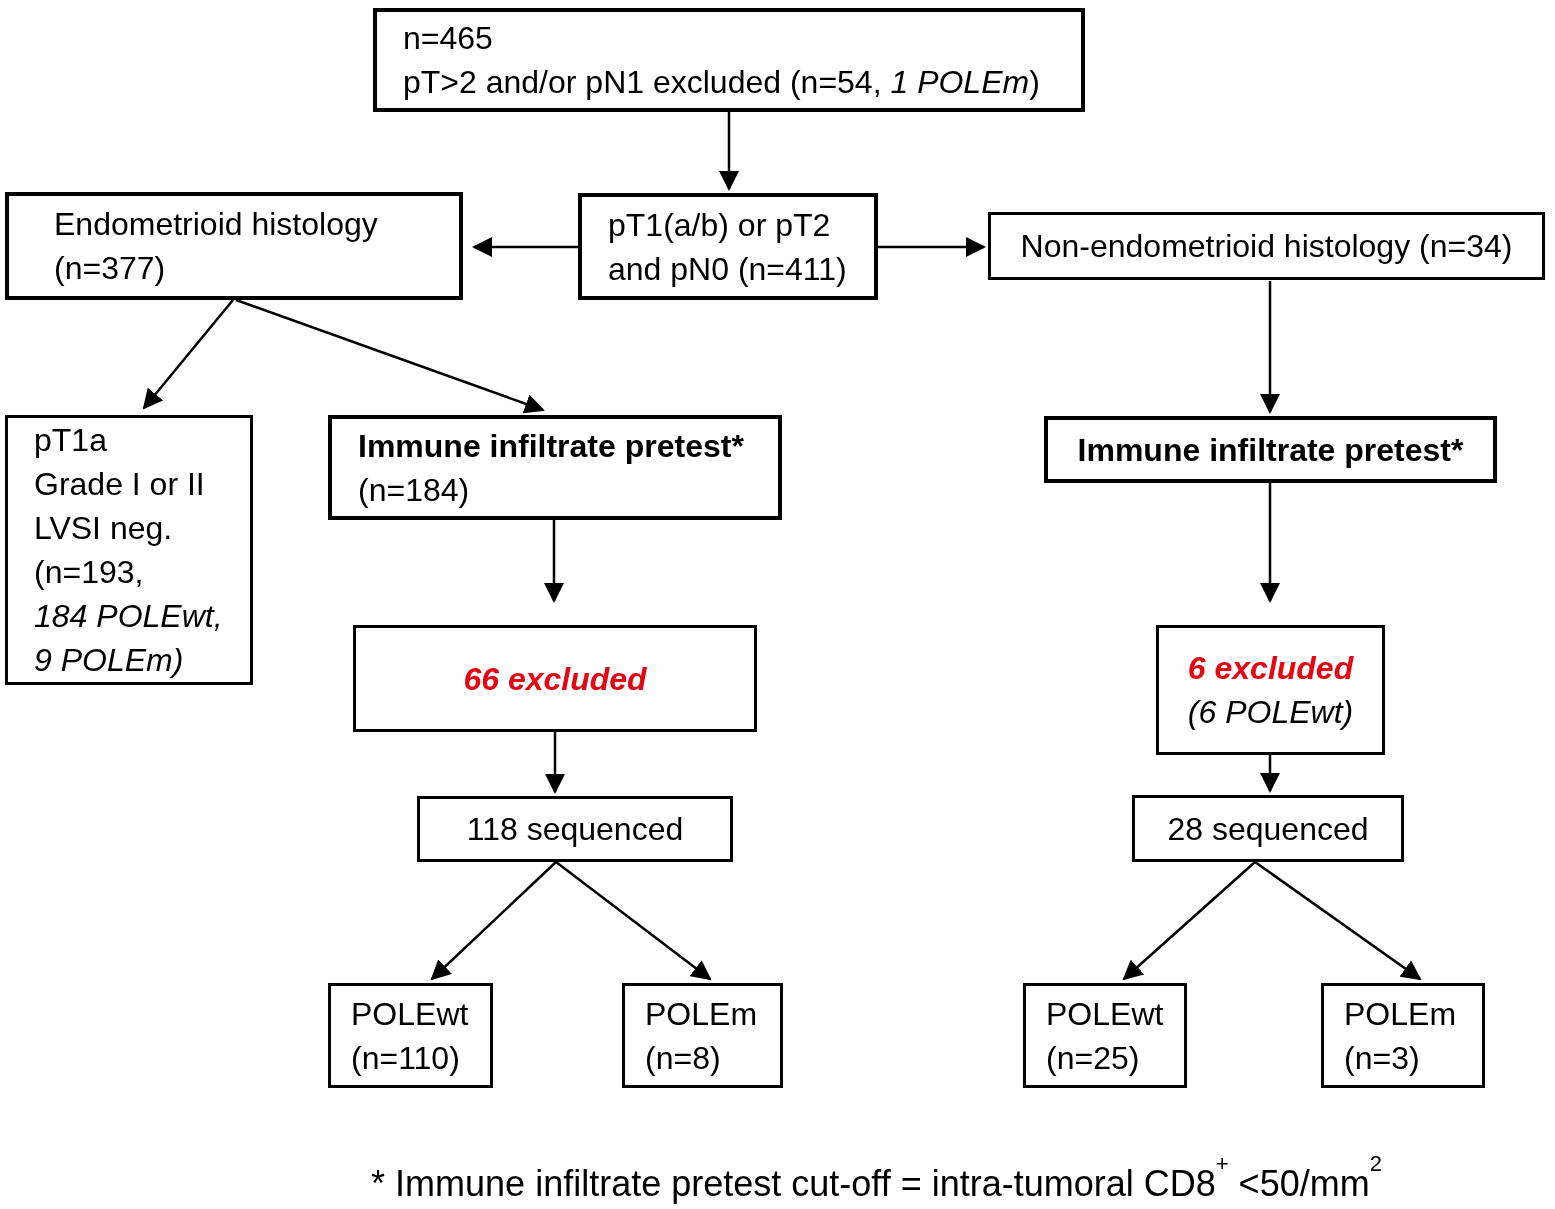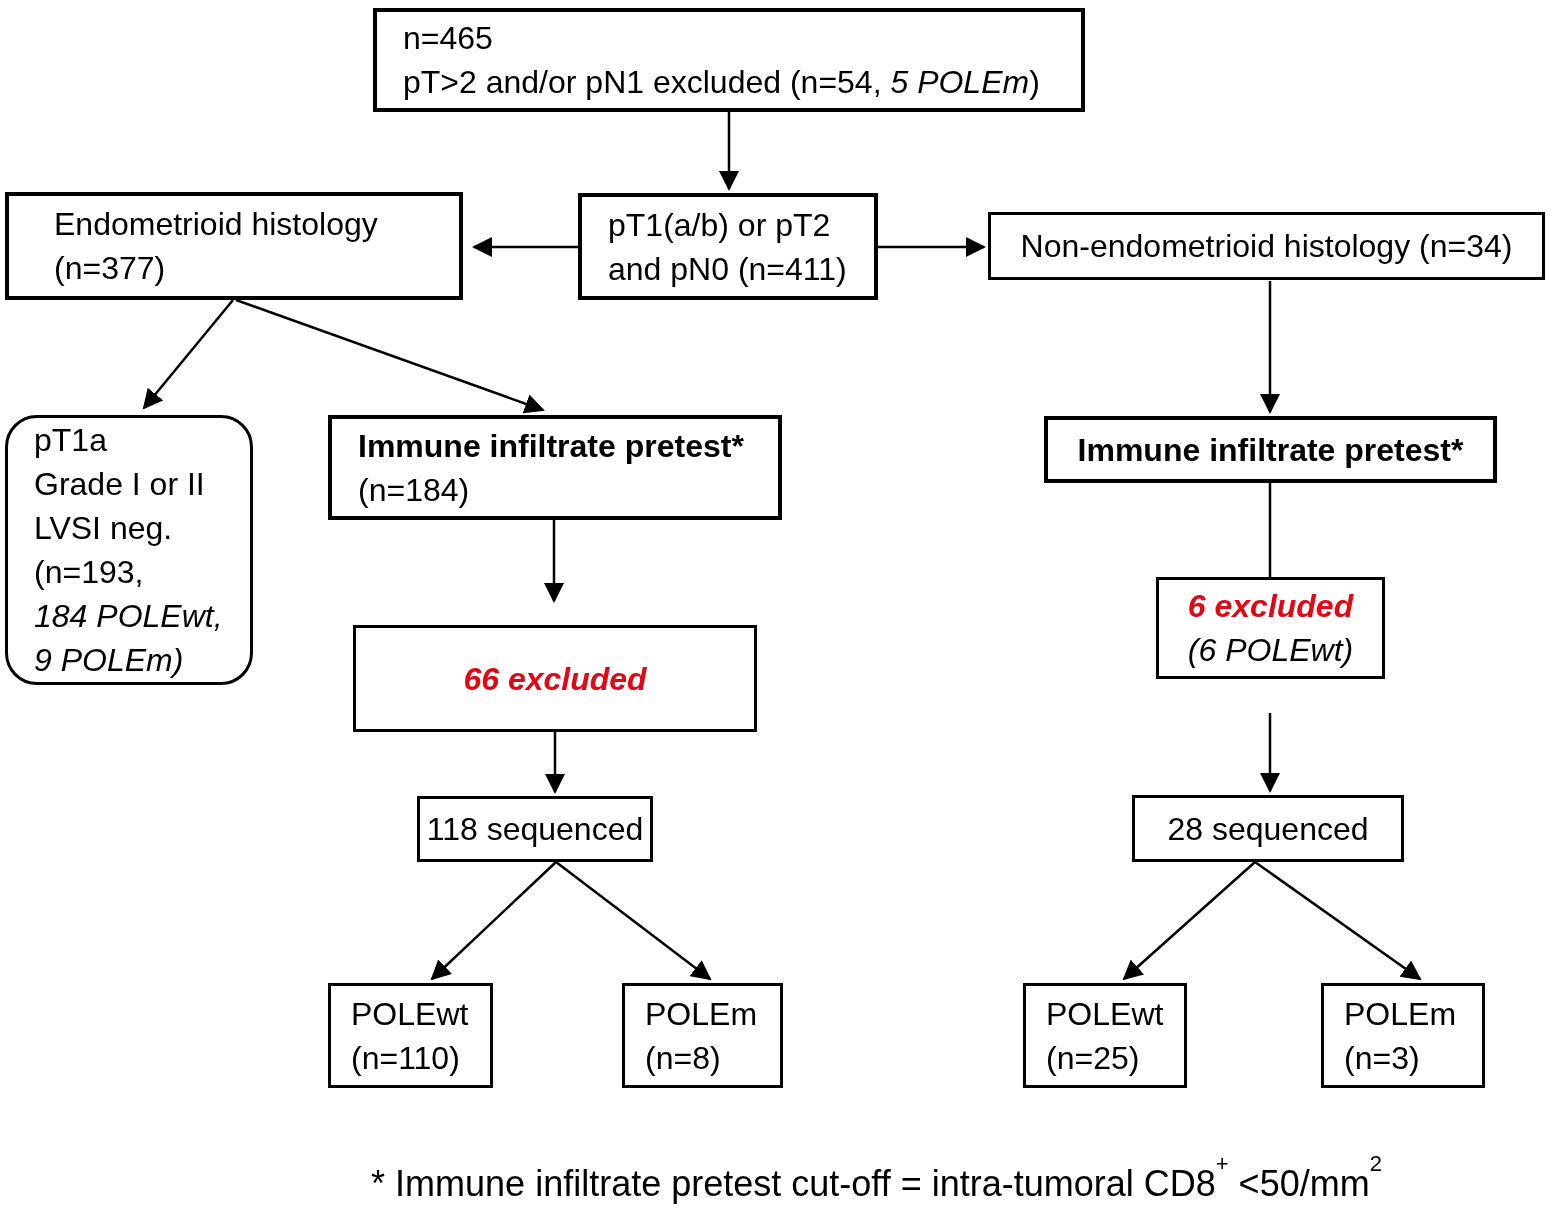--- a/index.html
+++ b/index.html
@@ -75,38 +75,38 @@
       <line x1="1270" y1="713" x2="1270" y2="791" marker-end="url(#ah)"></line>
       <line x1="556" y1="862" x2="432" y2="979" marker-end="url(#ah)"></line>
       <line x1="556" y1="862" x2="710" y2="979" marker-end="url(#ah)"></line>
       <line x1="1255" y1="862" x2="1124" y2="979" marker-end="url(#ah)"></line>
       <line x1="1255" y1="862" x2="1420" y2="979" marker-end="url(#ah)"></line>
     </g>
   </svg>
 
   <div class="box thick pl" style="left:373px; top:8px; width:712px; height:104px;">
     <span>n=465</span>
-    <span><span>pT&gt;2 and/or pN1 excluded (n=54, </span><span class="i">5 POLEm</span><span>)</span></span>
+    <span><span>pT&gt;2 and/or pN1 excluded (n=54, </span><span class="i">1 POLEm</span><span>)</span></span>
   </div>
 
   <div class="box thick pl" style="left:5px; top:192px; width:458px; height:108px;padding-left:45px;">
     <span>Endometrioid histology</span>
     <span>(n=377)</span>
   </div>
 
   <div class="box thick pl" style="left:578px; top:193px; width:300px; height:107px;">
     <span>pT1(a/b) or pT2</span>
     <span>and pN0 (n=411)</span>
   </div>
 
   <div class="box center" style="left:988px; top:212px; width:557px; height:68px;">
     <span>Non-endometrioid histology (n=34)</span>
   </div>
 
-  <div class="box pl" style="left:5px; top:415px; width:248px; height:270px;border-radius:32px;">
+  <div class="box pl" style="left:5px; top:415px; width:248px; height:270px;">
     <span>pT1a</span>
     <span>Grade I or II</span>
     <span>LVSI neg.</span>
     <span>(n=193,</span>
     <span class="i">184 POLEwt,</span>
     <span class="i">9 POLEm)</span>
   </div>
 
   <div class="box thick pl" style="left:328px; top:415px; width:454px; height:105px;">
     <span class="b">Immune infiltrate pretest*</span>
@@ -114,26 +114,26 @@
   </div>
 
   <div class="box thick center" style="left:1044px; top:416px; width:453px; height:67px;">
     <span class="b">Immune infiltrate pretest*</span>
   </div>
 
   <div class="box center" style="left:353px; top:605px; width:404px; height:107px;margin-top:20px;">
     <span class="red">66 excluded</span>
   </div>
 
-  <div class="box center" style="left:1156px; top:577px; width:229px; height:102px;">
+  <div class="box center" style="left:1156px; top:625px; width:229px; height:130px;">
     <span class="red">6 excluded</span>
     <span class="i">(6 POLEwt)</span>
   </div>
 
-  <div class="box center" style="left:417px; top:796px; width:236px; height:66px;">
+  <div class="box center" style="left:417px; top:796px; width:316px; height:66px;">
     <span>118 sequenced</span>
   </div>
 
   <div class="box center" style="left:1132px; top:795px; width:272px; height:67px;">
     <span>28 sequenced</span>
   </div>
 
   <div class="box pls" style="left:328px; top:983px; width:165px; height:105px;">
     <span>POLEwt</span>
     <span>(n=110)</span>

